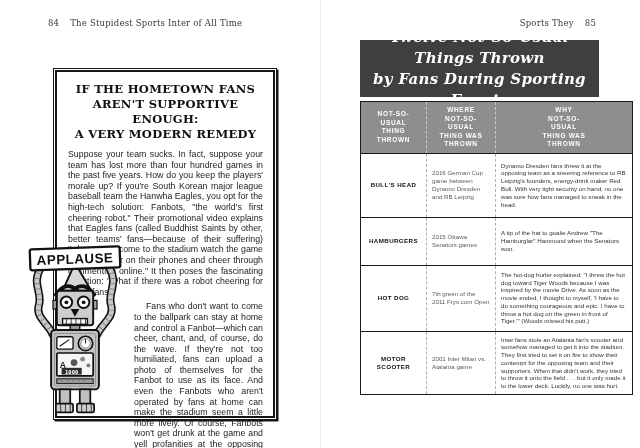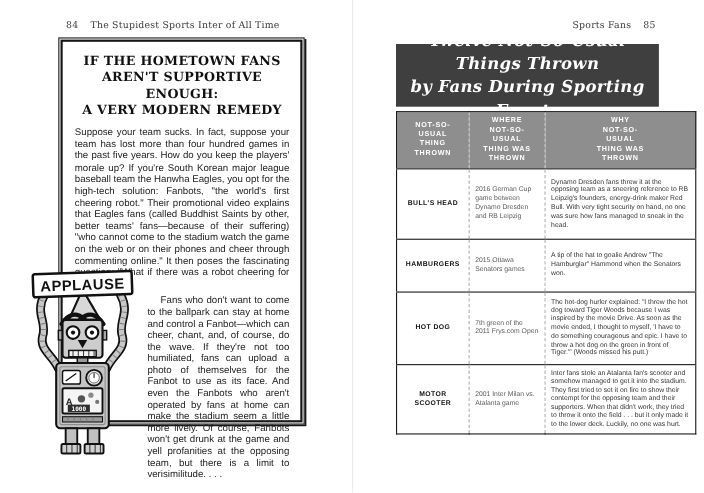--- a/index.html
+++ b/index.html
@@ -6,26 +6,26 @@
   .book {
     position:relative; width:640px; height:448px; background:#ffffff;
     font-family:"Liberation Sans", sans-serif; overflow:hidden;
   }
   .seam { position:absolute; left:320px; top:0; width:1px; height:448px; background:#ececec; }
 
   
   .rh { position:absolute; top:18px; font-family:"DejaVu Serif", serif; font-size:8.5px; color:#3b3b3b; letter-spacing:.2px; }
   .rh-left  { left:48px; }
   .rh-right { right:44px; }
-  .rh .num-l { margin-right:11px;margin-left:12px; }
+  .rh .num-l { margin-right:11px; }
   .rh .num-r { margin-left:11px;margin-top:10px; }
 
   
   .story-box {
-    position:absolute; left:53px; top:34px; width:224px; height:352px;
+    position:absolute; left:53px; top:68px; width:224px; height:352px;
     border:1px solid #161616; padding:1px; background:#fff;
     box-shadow:1.5px 1.5px 0 #161616; box-sizing:border-box; z-index:1;
   }
   .story-box-inner {
     border:2px solid #161616; height:100%; box-sizing:border-box;
     padding:8px 10px 0 11px;
   }
   .story-heading {
     margin:2px 0 7px; text-align:center; font-family:"DejaVu Serif", serif;
     font-weight:bold; font-size:11.5px; line-height:15px; letter-spacing:.3px;
@@ -152,21 +152,21 @@
 
       <g transform="rotate(-2 50 16)">
         <rect x="3" y="5" width="94" height="22" rx="2" fill="#fff" stroke="#111" stroke-width="2.4"></rect>
         <text x="50" y="21.5" text-anchor="middle" font-family="Liberation Sans, sans-serif" font-size="14" font-weight="bold" letter-spacing="0.5" fill="#111">APPLAUSE</text>
       </g>
     </svg>
   </div>
 
   <div>
     <div class="rh rh-right">
-      <span>Sports Fans</span><span class="num-r">85</span>
+      <span>Sports They</span><span class="num-r">85</span>
     </div>
 
     <div class="banner">
       <div class="banner-text">Twelve Not-So-Usual Things Thrown
 by Fans During Sporting Events</div>
     </div>
 
     <table class="thrown-table">
       <colgroup>
         <col style="width:66px">

